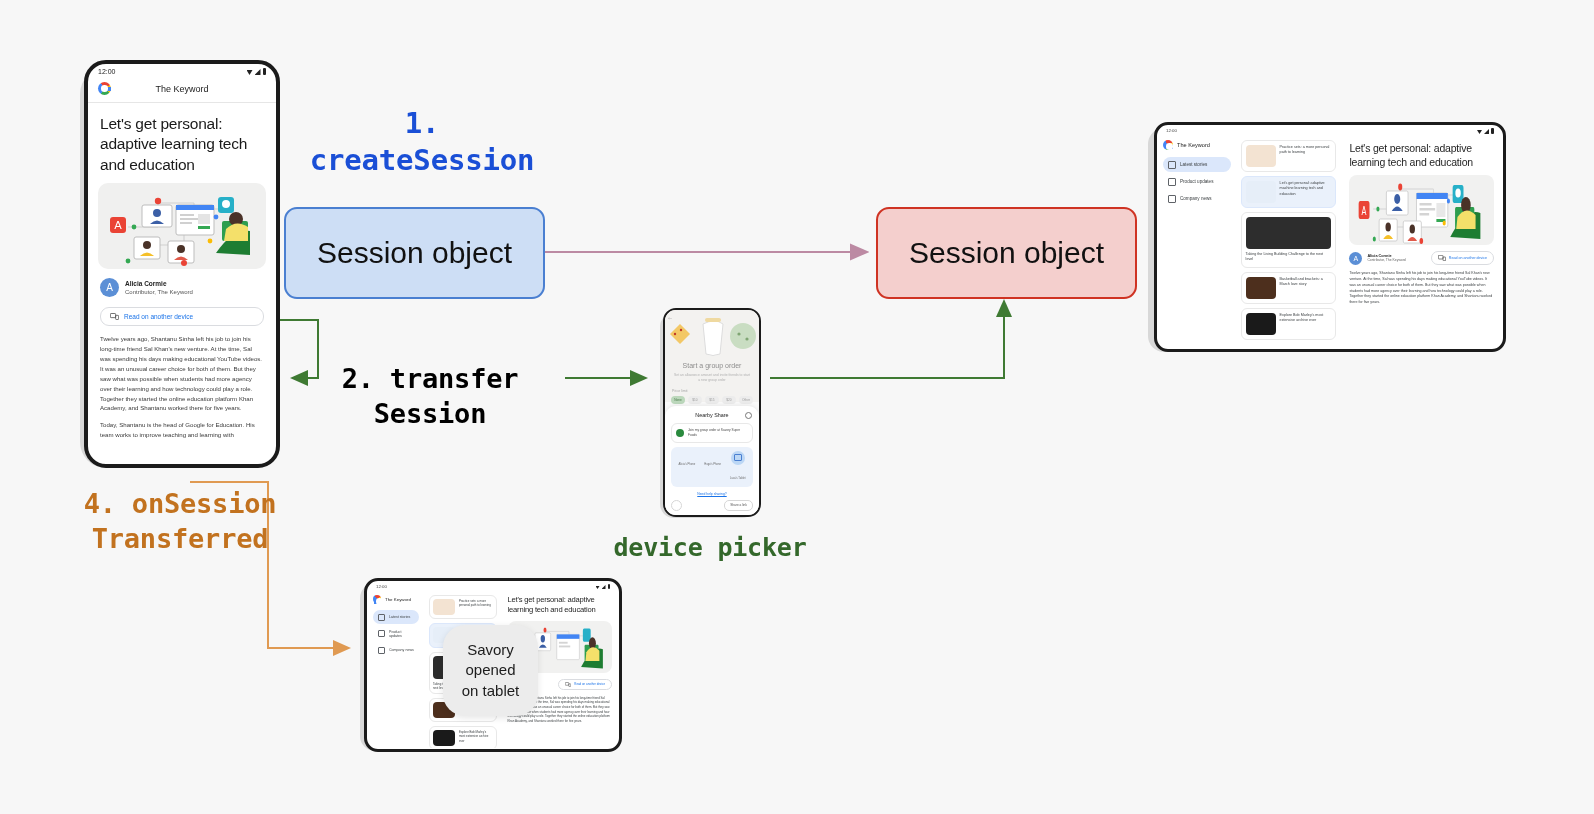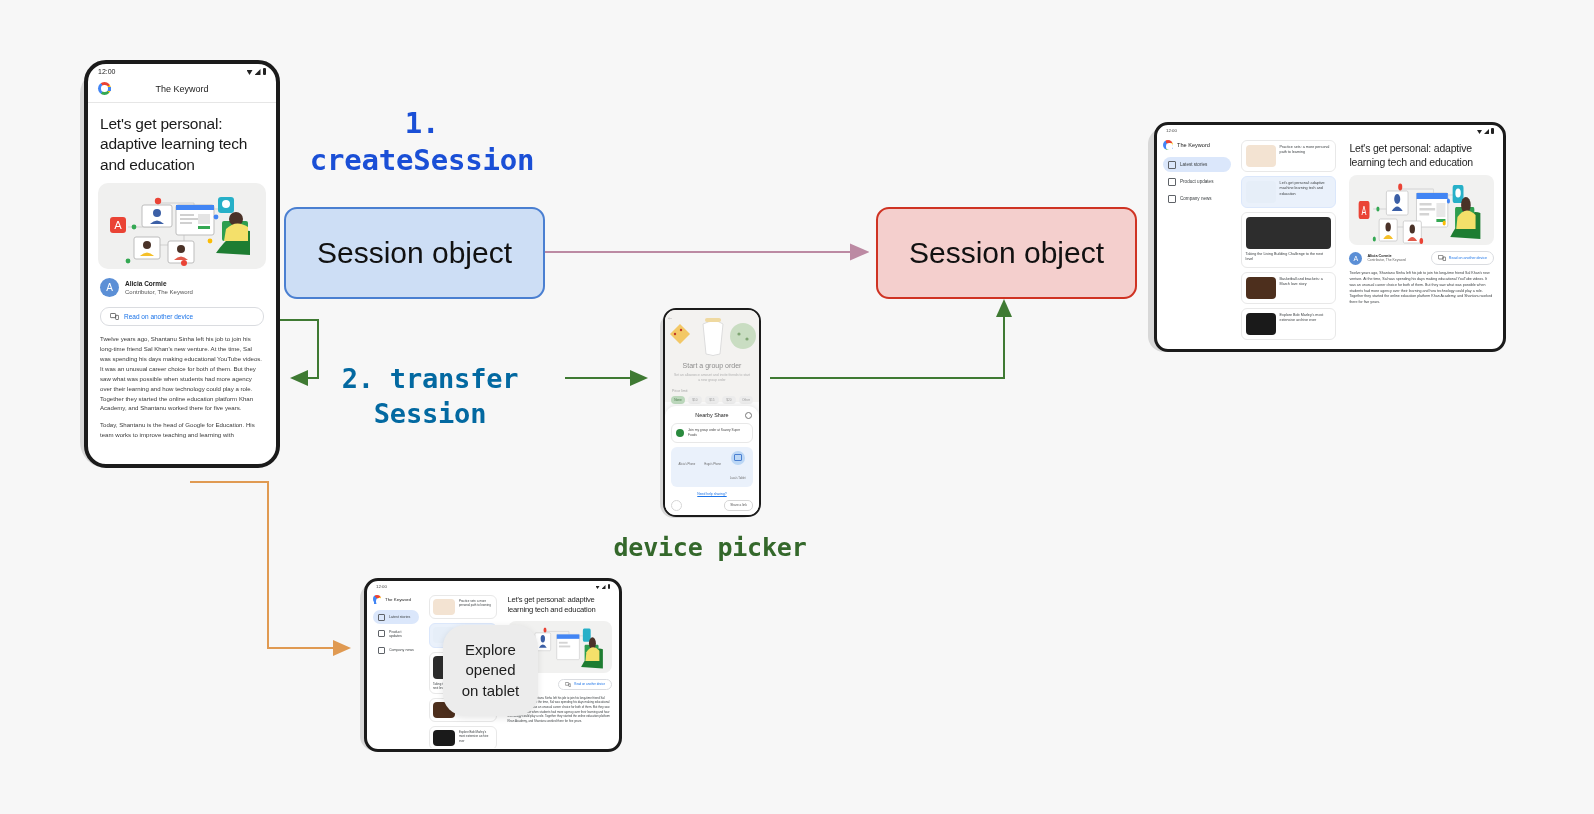--- a/index.html
+++ b/index.html
@@ -19,21 +19,21 @@
   .step-label{
     position:absolute;
     font-family:"DejaVu Sans Mono","Liberation Mono",monospace;
     font-weight:bold;
     text-align:center;
     line-height:1.28;
     white-space:pre-line;
     letter-spacing:-0.2px;
   }
   #label-create{left:262px;top:105px;width:320px;font-size:29px;color:#1a4fd6;}
-  #label-transfer{left:300px;top:362px;width:260px;font-size:27px;color:#0369a1;}
+  #label-transfer{left:300px;top:362px;width:260px;font-size:27px;color:#000000;}
   #label-sessionstate{left:548px;top:232px;width:320px;font-size:25px;color:#8c2248;}
   #label-onsession{left:40px;top:487px;width:280px;font-size:27px;color:#c2721f;}
   #label-devicepicker{left:575px;top:532px;width:270px;font-size:25px;color:#34682b;
       font-family:"DejaVu Sans Mono","Liberation Mono",monospace;font-weight:bold;}
 
   
   .session-box{
     position:absolute;
     display:flex;align-items:center;justify-content:center;
     border-radius:13px;
@@ -180,20 +180,22 @@
 
     <path d="M770,378 L1004,378 L1004,302" stroke="#3f7a33" stroke-width="2" fill="none" marker-end="url(#ah-green)"></path>
 
     <path d="M190,482 L268,482 L268,648 L348,648" stroke="#e09a52" stroke-width="2" fill="none" marker-end="url(#ah-orange)"></path>
   </svg>
 
   <div class="step-label" id="label-create">1.
 createSession</div>
   <div class="step-label" id="label-transfer">2. transfer
 Session</div>
+  <div class="step-label" id="label-onsession">4. onSession
+Transferred</div>
   <div class="step-label" id="label-devicepicker">device picker</div>
 
   <div class="session-box" id="session-box-source">
     <span>Session object</span>
   </div>
   <div class="session-box" id="session-box-target">
     <span>Session object</span>
   </div>
 
   <div class="device" id="phone-article">
@@ -537,17 +539,17 @@
               </svg>
               <span>Read on another device</span>
             </span>
           </div>
           <div class="tb-copy" style="font-size:2.9px">Twelve years ago, Shantanu Sinha left his job to join his long-time friend Sal Khan's new venture. At the time, Sal was spending his days making educational YouTube videos. It was an unusual career choice for both of them. But they saw what was possible when students had more agency over their learning and how technology could play a role. Together they started the online education platform Khan Academy, and Shantanu worked there for five years.</div>
         </div>
       </div>
     </div>
   </div>
 
-  <div id="tooltip-article">Explore
+  <div id="tooltip-article">Savory
 opened
 on tablet</div>
 
 </div>
 
 </body></html>

